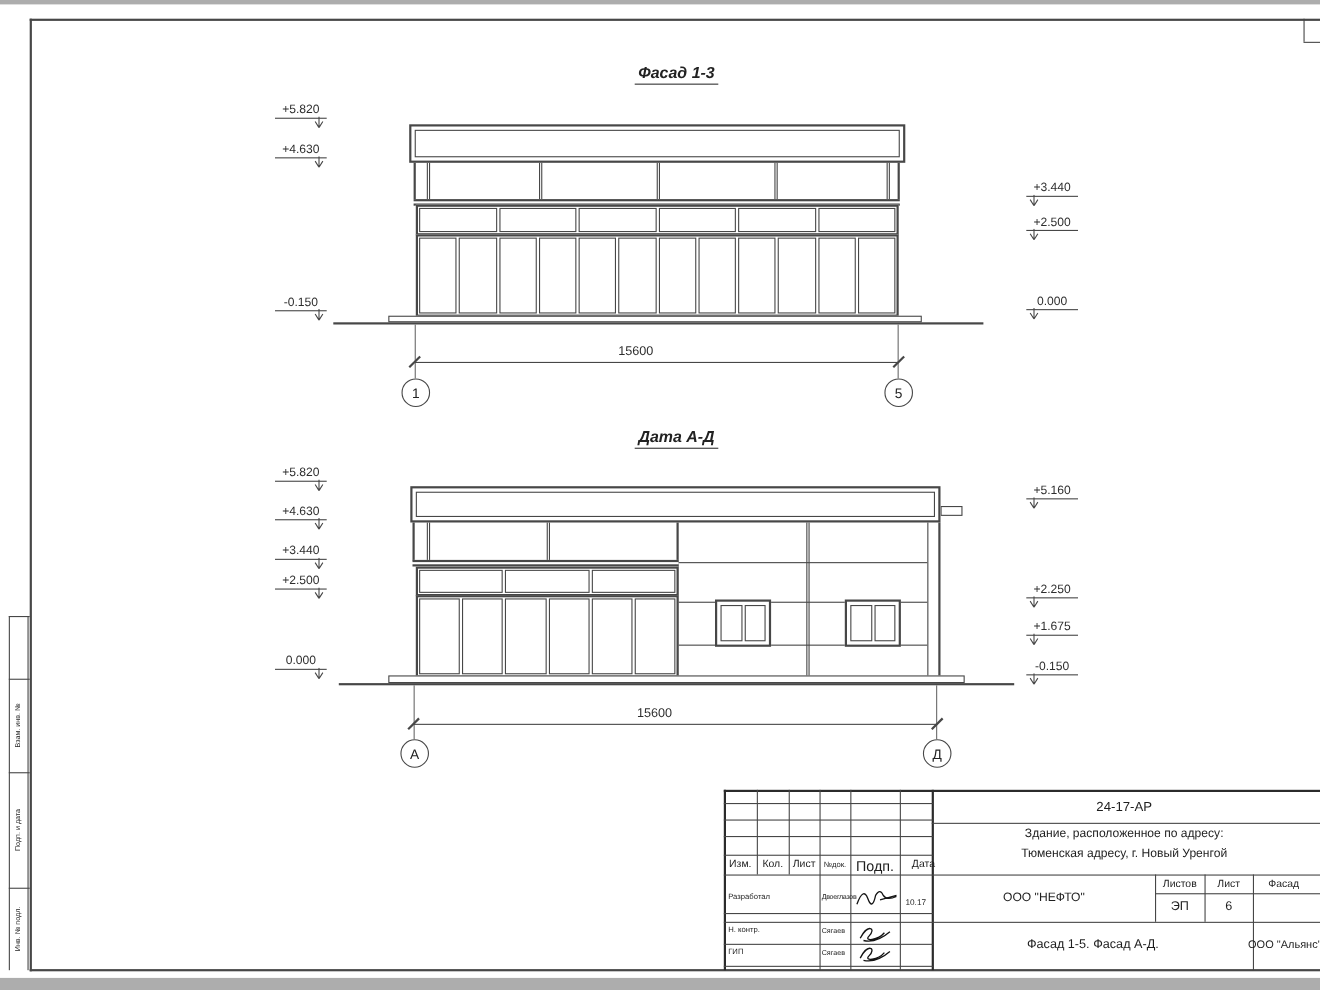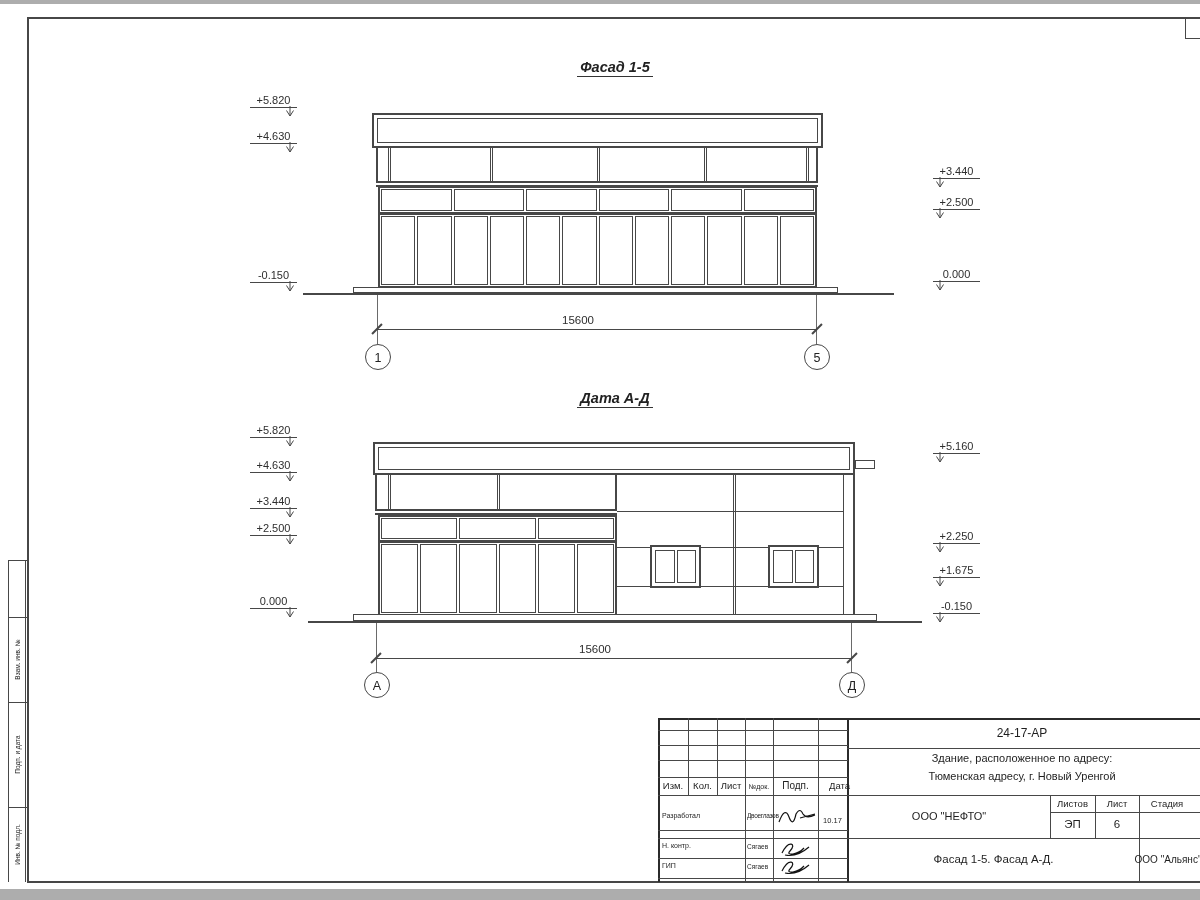--- a/index.html
+++ b/index.html
@@ -48,21 +48,21 @@
   <div class="gray" style="left:0;top:889px;width:1200px;height:11px"></div>
 
   <div class="hl hl2" style="left:27px;top:17px;width:1173px"></div>
   <div class="vl vl2" style="left:27px;top:17px;height:866px"></div>
   <div class="hl hl2" style="left:27px;top:881px;width:1173px"></div>
 
   <div class="vl" style="left:1185px;top:17px;height:21px"></div>
   <div class="hl" style="left:1185px;top:38px;width:15px"></div>
 
   <div class="ftitle" style="top:59px">
-    <span>Фасад 1-5</span>
+    <span>Фасад 1-3</span>
   </div>
 
   <div class="box box2" style="left:372px;top:113px;width:451px;height:35px"></div>
   <div class="box" style="left:377px;top:118px;width:441px;height:25px"></div>
 
   <div class="vl vl2" style="left:376px;top:148px;height:33px"></div>
   <div class="vl vl2" style="left:816px;top:148px;height:33px"></div>
   <div class="dline" style="left:388px;top:148px;height:33px"></div>
   <div class="dline" style="left:490px;top:148px;height:33px"></div>
   <div class="dline" style="left:597px;top:148px;height:33px"></div>
@@ -285,21 +285,21 @@
   <div class="vl" style="left:1139px;top:795px;height:87px"></div>
 
   <div class="tb-t ctr" style="left:848px;top:726px;width:348px;font-size:12px">24-17-АР</div>
   <div class="tb-t ctr" style="left:848px;top:752px;width:348px;font-size:11px">Здание, расположенное по адресу:</div>
   <div class="tb-t ctr" style="left:848px;top:770px;width:348px;font-size:11px">Тюменская адресу, г. Новый Уренгой</div>
 
   <div class="tb-t ctr" style="left:658px;top:780px;width:30px;font-size:9.5px">Изм.</div>
   <div class="tb-t ctr" style="left:688px;top:780px;width:29px;font-size:9.5px">Кол.</div>
   <div class="tb-t ctr" style="left:717px;top:780px;width:28px;font-size:9.5px">Лист</div>
   <div class="tb-t ctr" style="left:745px;top:783px;width:28px;font-size:7px">№док.</div>
-  <div class="tb-t ctr" style="left:773px;top:780px;width:45px;font-size:10px">Подп.</div>
+  <div class="tb-t ctr" style="left:773px;top:780px;width:45px;font-size:13px">Подп.</div>
   <div class="tb-t ctr" style="left:818px;top:780px;width:43px;font-size:9.5px">Дата</div>
 
   <div class="tb-t" style="left:662px;top:812px;width:82px;font-size:7px">Разработал</div>
   <div class="tb-t" style="left:747px;top:812px;width:26px;font-size:6.5px;letter-spacing:-0.3px">Двоеглазов</div>
   <div class="tb-t ctr" style="left:818px;top:816px;width:29px;font-size:7.5px">10.17</div>
   <div class="tb-t" style="left:662px;top:842px;width:82px;font-size:7px">Н. контр.</div>
   <div class="tb-t" style="left:747px;top:843px;width:26px;font-size:6.5px">Сягаев</div>
   <div class="tb-t" style="left:662px;top:862px;width:82px;font-size:7px">ГИП</div>
   <div class="tb-t" style="left:747px;top:863px;width:26px;font-size:6.5px">Сягаев</div>
 
@@ -309,21 +309,21 @@
   <svg class="sig" style="left:776px;top:839px" width="42" height="19">
     <path d="M6 14 c7 -14 15 -9 8 -2 c-5 5 8 4 14 -3 M9 16 c9 2 17 -2 24 -8" stroke="#141414" stroke-width="1.2" fill="none"></path>
   </svg>
   <svg class="sig" style="left:776px;top:857px" width="42" height="19">
     <path d="M6 14 c7 -14 15 -9 8 -2 c-5 5 8 4 14 -3 M9 16 c9 2 17 -2 24 -8" stroke="#141414" stroke-width="1.2" fill="none"></path>
   </svg>
 
   <div class="tb-t ctr" style="left:848px;top:810px;width:202px;font-size:11px">ООО "НЕФТО"</div>
   <div class="tb-t ctr" style="left:1050px;top:798px;width:45px;font-size:9.5px">Листов</div>
   <div class="tb-t ctr" style="left:1095px;top:798px;width:44px;font-size:9.5px">Лист</div>
-  <div class="tb-t ctr" style="left:1139px;top:798px;width:56px;font-size:9.5px">Стадия</div>
+  <div class="tb-t ctr" style="left:1139px;top:798px;width:56px;font-size:9.5px">Фасад</div>
   <div class="tb-t ctr" style="left:1050px;top:818px;width:45px;font-size:11.5px">ЭП</div>
   <div class="tb-t ctr" style="left:1095px;top:818px;width:44px;font-size:11.5px">6</div>
   <div class="tb-t ctr" style="left:1139px;top:818px;width:56px;font-size:11.5px"></div>
   <div class="tb-t ctr" style="left:848px;top:853px;width:291px;font-size:11.5px">Фасад 1-5. Фасад А-Д.</div>
   <div class="tb-t ctr" style="left:1132px;top:854px;width:72px;font-size:10px">ООО "Альянс"</div>
 
   <div class="vl" style="left:8px;top:560px;height:322px"></div>
   <div class="vl" style="left:25px;top:560px;height:322px"></div>
   <div class="hl" style="left:8px;top:560px;width:19px"></div>
   <div class="hl" style="left:8px;top:617px;width:19px"></div>

